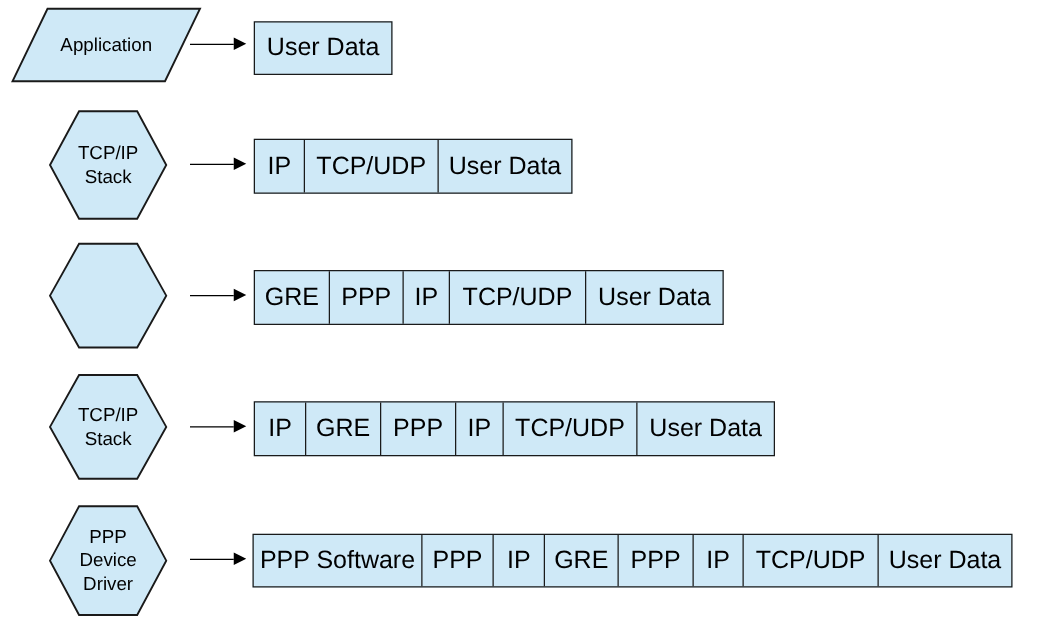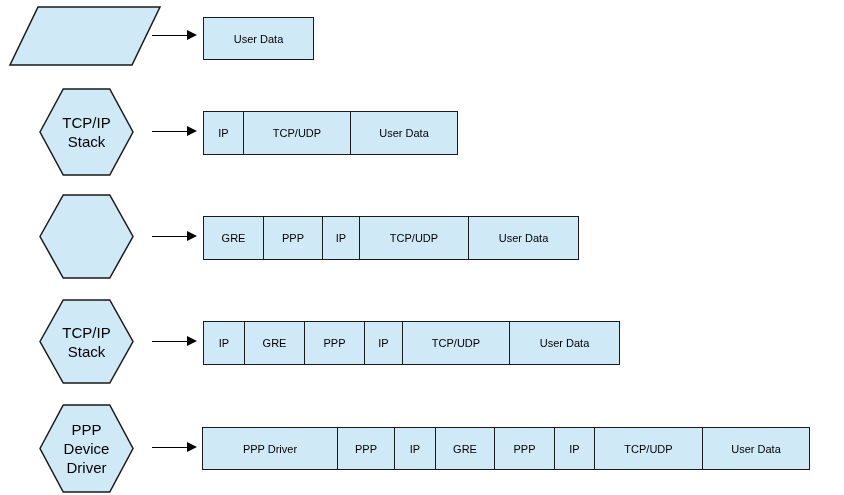--- a/index.html
+++ b/index.html
@@ -56,35 +56,36 @@
     position: absolute;
     display: flex;
     box-sizing: content-box;
     border: 1.5px solid #1a1a1a;
   }
   .packet-seg {
     display: flex;
     align-items: center;
     justify-content: center;
     box-sizing: border-box;
-    font-size: 11px;
+    font-size: 20px;
     border-left: 1px solid #1a1a1a;
     white-space: nowrap;
   }
   .packet-seg:first-child {
     border-left: none;
   }
 </style>
 </head>
 <body>
 
 <div id="diagram" style="background: rgb(255, 255, 255);">
     <svg class="shape-svg" width="150" height="58" style="left: 10px; top: 7px;">
       <polygon points="28,0 150,0 122,58 0,58" fill="#cfe9f7" stroke="#1a1a1a" stroke-width="1.5"></polygon>
     </svg>
+    <div class="shape-label" style="left: 10px; top: 7px; width: 150px; height: 58px;">Application</div>
     <div class="arrow" style="left: 152px; top: 30px; width: 45px;">
       <span class="arrow-line" style="width: 35px; background: rgb(0, 0, 0);"></span>
       <span class="arrow-head" style="border-left-color: rgb(0, 0, 0);"></span>
     </div>
     <div class="packet" style="left: 203px; top: 17px; height: 41px; background: rgb(207, 233, 247); border-color: rgb(26, 26, 26); width: 109px;">
       <div class="packet-seg" style="width: 109px; border-left-color: rgb(26, 26, 26);">User Data</div>
     </div>
     <svg class="shape-svg" width="93" height="86" style="left: 40px; top: 89px;">
       <polygon points="0,43 23.25,0 69.75,0 93,43 69.75,86 23.25,86" fill="#cfe9f7" stroke="#1a1a1a" stroke-width="1.5"></polygon>
     </svg>
@@ -134,21 +135,21 @@
       <polygon points="0,43.5 23.25,0 69.75,0 93,43.5 69.75,87 23.25,87" fill="#cfe9f7" stroke="#1a1a1a" stroke-width="1.5"></polygon>
     </svg>
     <div class="shape-label" style="left: 40px; top: 405px; width: 93px; height: 87px;">PPP
 Device
 Driver</div>
     <div class="arrow" style="left: 152px; top: 442px; width: 45px;">
       <span class="arrow-line" style="width: 35px; background: rgb(0, 0, 0);"></span>
       <span class="arrow-head" style="border-left-color: rgb(0, 0, 0);"></span>
     </div>
     <div class="packet" style="left: 202px; top: 427px; height: 41px; background: rgb(207, 233, 247); border-color: rgb(26, 26, 26); width: 606px;">
-      <div class="packet-seg" style="width: 134px; border-left-color: rgb(26, 26, 26);">PPP Driver</div>
+      <div class="packet-seg" style="width: 134px; border-left-color: rgb(26, 26, 26);">PPP Software</div>
       <div class="packet-seg" style="width: 57px; border-left-color: rgb(26, 26, 26);">PPP</div>
       <div class="packet-seg" style="width: 41px; border-left-color: rgb(26, 26, 26);">IP</div>
       <div class="packet-seg" style="width: 59px; border-left-color: rgb(26, 26, 26);">GRE</div>
       <div class="packet-seg" style="width: 60px; border-left-color: rgb(26, 26, 26);">PPP</div>
       <div class="packet-seg" style="width: 40px; border-left-color: rgb(26, 26, 26);">IP</div>
       <div class="packet-seg" style="width: 108px; border-left-color: rgb(26, 26, 26);">TCP/UDP</div>
       <div class="packet-seg" style="width: 107px; border-left-color: rgb(26, 26, 26);">User Data</div>
     </div>
   </div>
 

